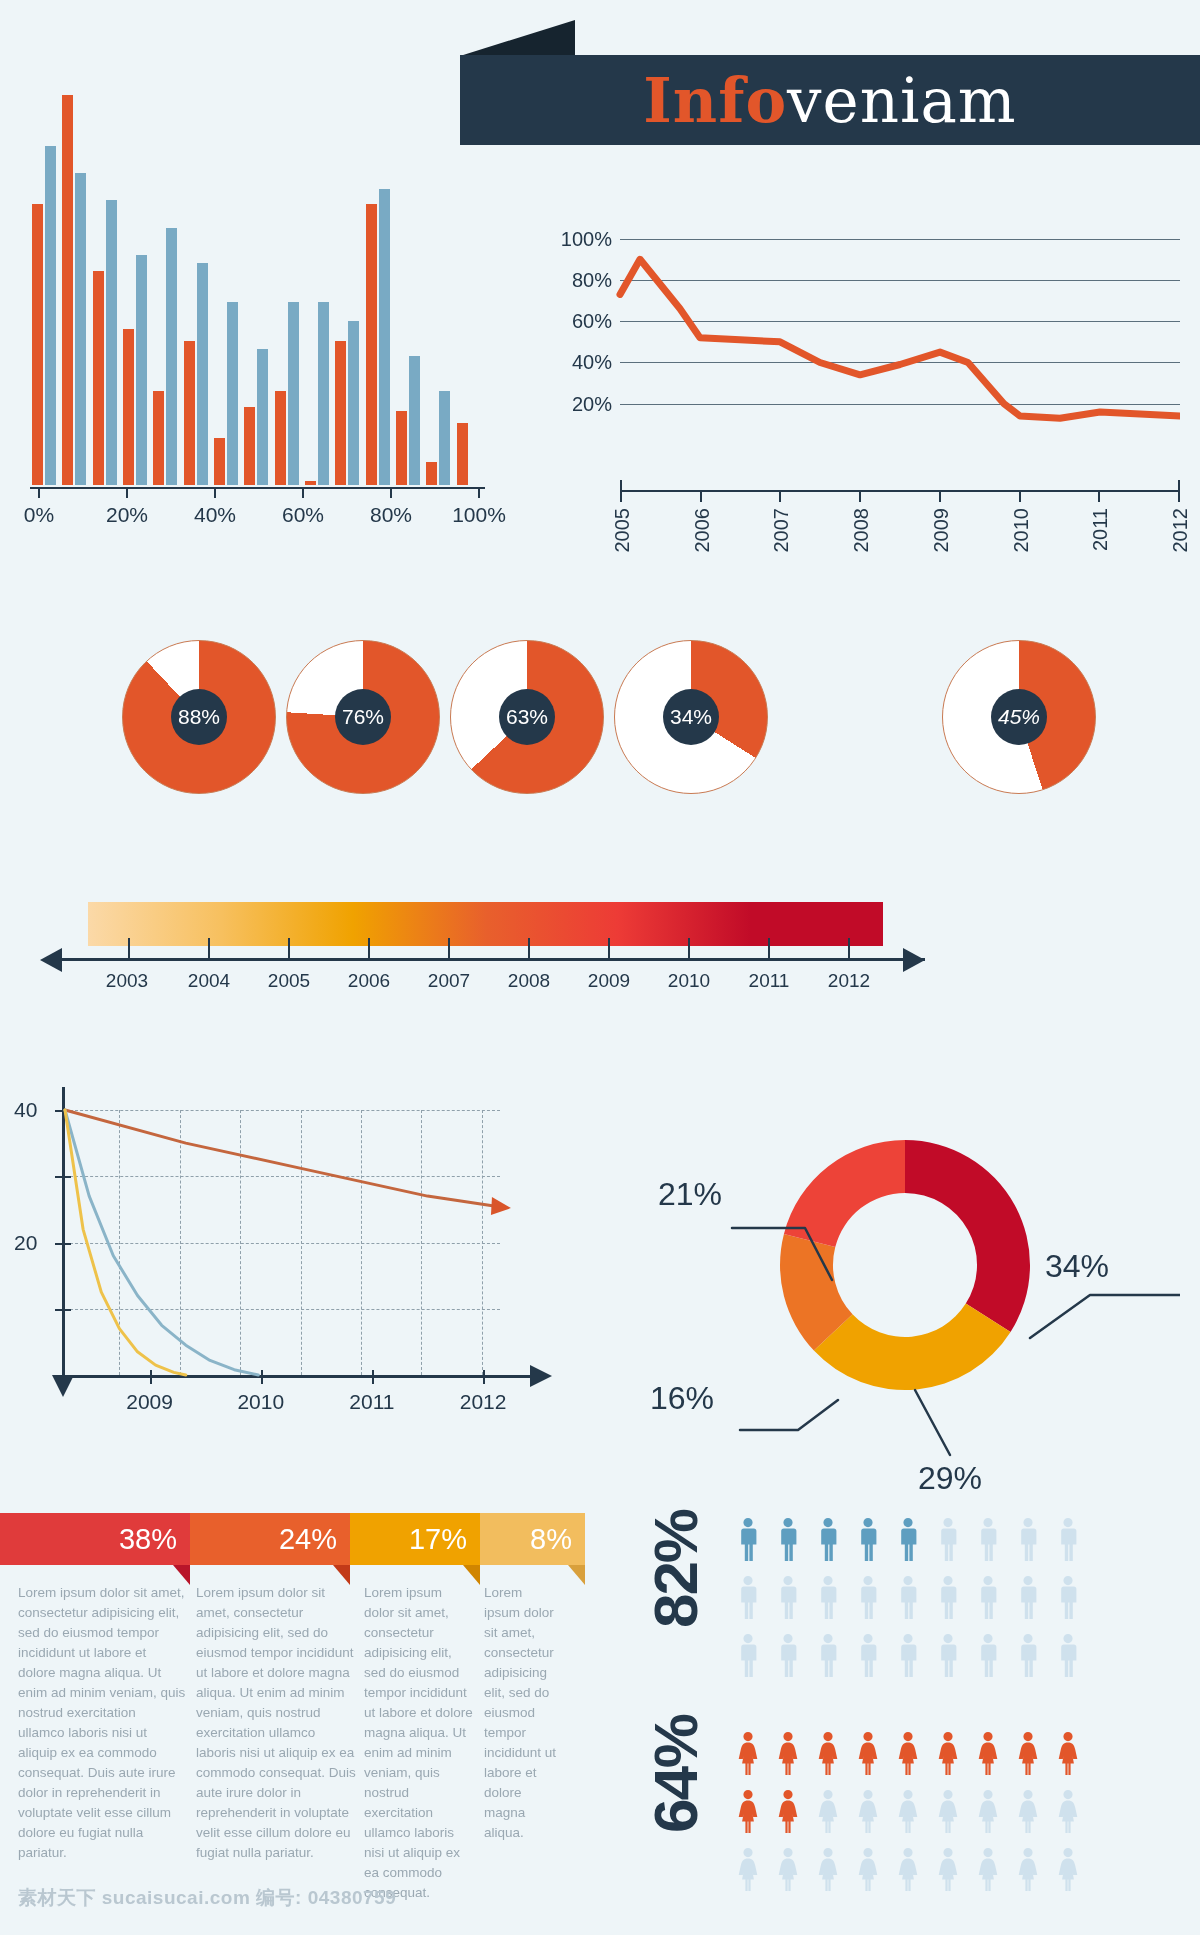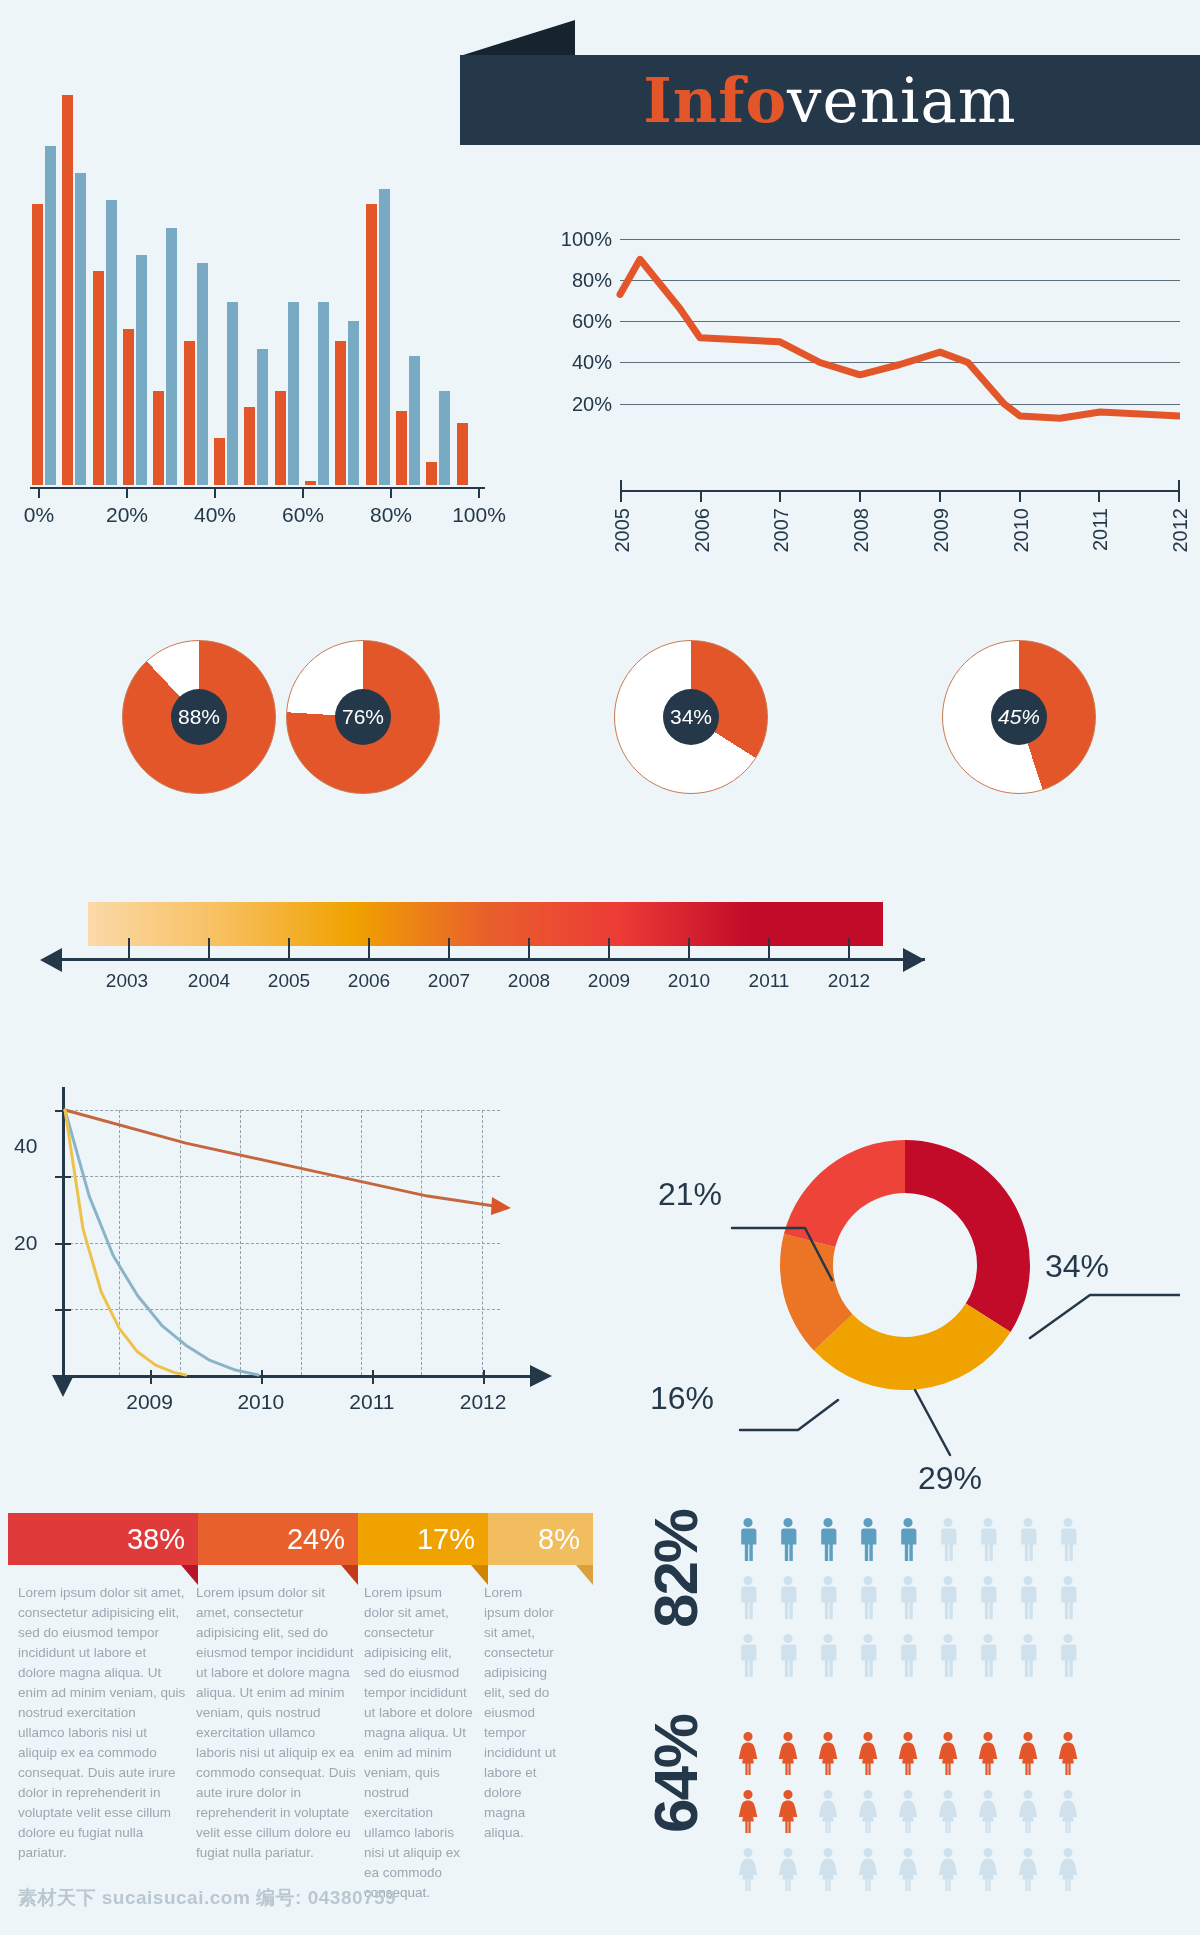--- a/index.html
+++ b/index.html
@@ -82,21 +82,21 @@
   .dc-ytick{position:absolute;left:55px;width:16px;height:2px;background:#24384a;}
   .dc-xtick{position:absolute;top:305px;width:2px;height:14px;background:#24384a;}
   .dc-hgrid{position:absolute;left:65px;width:435px;border-top:1.5px dashed #8fa0ab;}
   .dc-vgrid{position:absolute;top:45px;height:265px;border-left:1.5px dashed #8fa0ab;}
 
   
   #donut{left:620px;top:1080px;width:560px;height:380px;}
   .dn-label{position:absolute;font-size:32px;color:#24384a;white-space:nowrap;}
 
   
-  #banners{left:8px;top:1513px;width:585px;height:68px;}
+  #banners{left:0;top:1513px;width:585px;height:68px;}
   .bn{position:absolute;top:0;height:52px;
      display:flex;align-items:center;justify-content:flex-end;
      color:#fff;font-size:29px;padding-right:13px;box-sizing:border-box;}
   .bn-tail{position:absolute;top:52px;width:0;height:0;
      border-left:17px solid transparent;border-top:20px solid #000;}
 
   
   .col{position:absolute;top:1583px;font-size:13.5px;line-height:1.48;color:#9aa8b2;}
 
   
@@ -234,20 +234,24 @@
   </div>
 
 <div class="abs" id="pierow">
     <div class="pie-wrap" style="left: 86px;">
       <div class="pie-disc" style="background: conic-gradient(rgb(226, 86, 42) 0deg, rgb(226, 86, 42) 316.8deg, rgb(255, 255, 255) 316.8deg, rgb(255, 255, 255) 360deg);"></div>
       <div class="pie-center">88%</div>
     </div>
     <div class="pie-wrap" style="left: 250px;">
       <div class="pie-disc" style="background: conic-gradient(rgb(226, 86, 42) 0deg, rgb(226, 86, 42) 273.6deg, rgb(255, 255, 255) 273.6deg, rgb(255, 255, 255) 360deg);"></div>
       <div class="pie-center">76%</div>
+    </div>
+    <div class="pie-wrap" style="left: 414px;">
+      <div class="pie-disc" style="background: conic-gradient(rgb(226, 86, 42) 0deg, rgb(226, 86, 42) 226.8deg, rgb(255, 255, 255) 226.8deg, rgb(255, 255, 255) 360deg);"></div>
+      <div class="pie-center">63%</div>
     </div>
     <div class="pie-wrap" style="left: 578px;">
       <div class="pie-disc" style="background: conic-gradient(rgb(226, 86, 42) 0deg, rgb(226, 86, 42) 122.4deg, rgb(255, 255, 255) 122.4deg, rgb(255, 255, 255) 360deg);"></div>
       <div class="pie-center">34%</div>
     </div>
     <div class="pie-wrap" style="left: 906px; font-style: italic;">
       <div class="pie-disc" style="background: conic-gradient(rgb(226, 86, 42) 0deg, rgb(226, 86, 42) 162deg, rgb(255, 255, 255) 162deg, rgb(255, 255, 255) 360deg);"></div>
       <div class="pie-center">45%</div>
     </div>
   </div>
@@ -298,21 +302,21 @@
     <div class="dc-vgrid" style="left: 119.375px;"></div>
     <div class="dc-vgrid" style="left: 179.792px;"></div>
     <div class="dc-vgrid" style="left: 240.208px;"></div>
     <div class="dc-vgrid" style="left: 300.625px;"></div>
     <div class="dc-vgrid" style="left: 361.042px;"></div>
     <div class="dc-vgrid" style="left: 421.458px;"></div>
     <div class="dc-vgrid" style="left: 481.875px;"></div>
     <div class="dc-ytick" style="top: 177.5px;"></div>
     <div class="dc-ylabel" style="top: 177.5px; left: 14px;">20</div>
     <div class="dc-ytick" style="top: 45px;"></div>
-    <div class="dc-ylabel" style="top: 45px; left: 14px; margin-top: 36px;">40</div>
+    <div class="dc-ylabel" style="top: 45px; left: 14px;">40</div>
     <div class="dc-ytick" style="top: 243.75px;"></div>
     <div class="dc-ytick" style="top: 111.25px;"></div>
     <div class="dc-xtick" style="left: 149.583px;"></div>
     <div class="dc-xlabel" style="left: 149.583px;">2009</div>
     <div class="dc-xtick" style="left: 260.75px;"></div>
     <div class="dc-xlabel" style="left: 260.75px;">2010</div>
     <div class="dc-xtick" style="left: 371.917px;"></div>
     <div class="dc-xlabel" style="left: 371.917px;">2011</div>
     <div class="dc-xtick" style="left: 483.083px;"></div>
     <div class="dc-xlabel" style="left: 483.083px;">2012</div>

